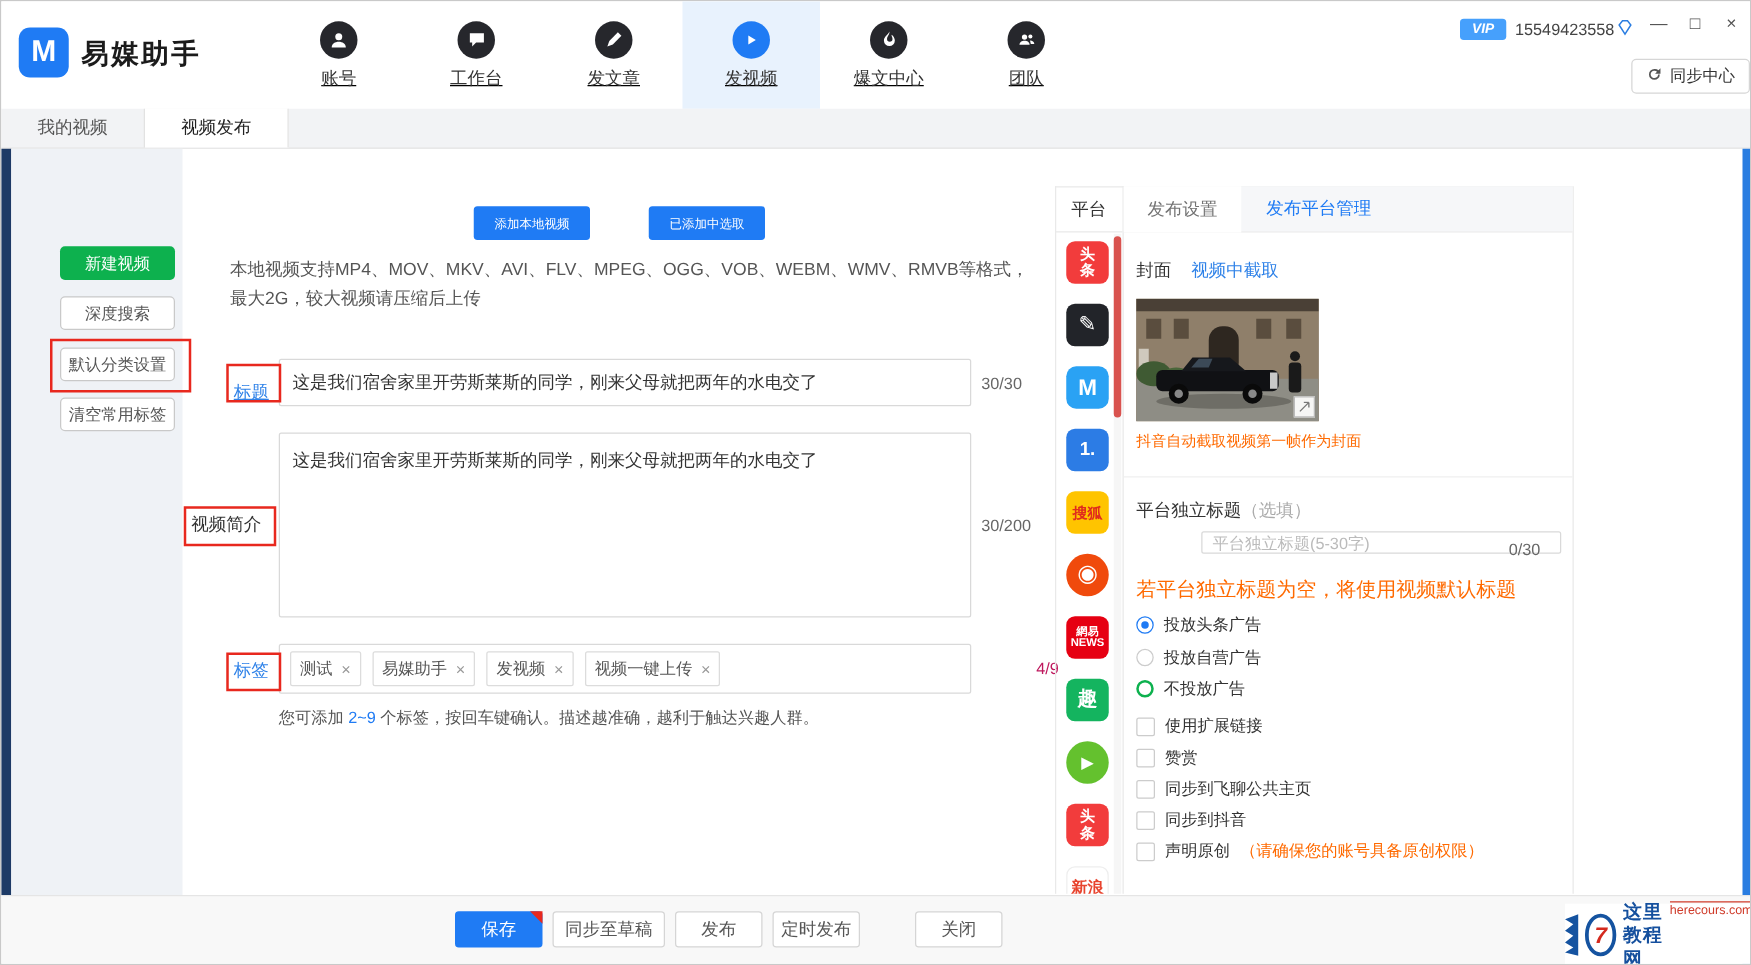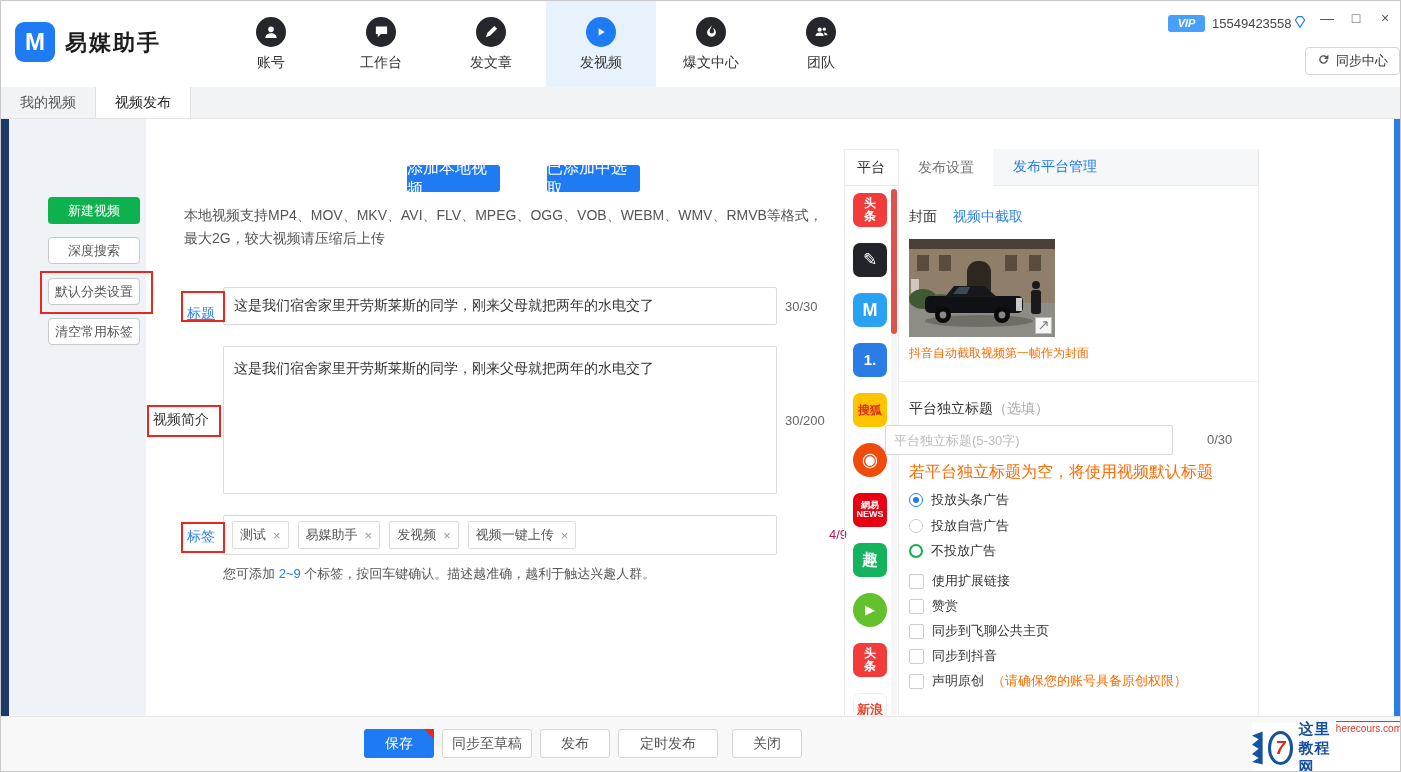--- a/index.html
+++ b/index.html
@@ -5,60 +5,60 @@
   html,body{margin:0;padding:0;background:#ddd;}
   #app{position:relative;width:1401px;height:772px;background:#fff;overflow:hidden;
        font-family:"Liberation Sans","DejaVu Sans",sans-serif;box-sizing:border-box;border:1px solid #c9c9c9;}
   [data-interactable="true"]{cursor:pointer;}
 
   
   #header{position:absolute;left:0;top:0;width:100%;height:86px;background:#fff;}
   #logo{position:absolute;left:14px;top:21px;width:40px;height:40px;border-radius:9px;background:#1f7bf4;
         color:#fff;font-weight:bold;font-size:24px;display:flex;align-items:center;justify-content:center;}
   #appName{position:absolute;left:64px;top:27px;font-size:22px;font-weight:700;color:#1b1b1b;letter-spacing:2px;}
-  #nav{position:absolute;left:215px;top:0;height:86px;display:flex;}
+  #nav{position:absolute;left:215px;top:0;height:86px;display:flex;text-decoration:underline;}
   .nav-item{width:110px;height:86px;display:flex;flex-direction:column;align-items:center;justify-content:center;gap:7px;}
   .nav-item.active{background:#e8f2fd;}
   .nav-ico{width:30px;height:30px;border-radius:50%;background:#26272c;display:flex;align-items:center;justify-content:center;}
   .nav-item.active .nav-ico{background:#1f7bf4;}
   .nav-label{font-size:14px;color:#333;}
   #vipBadge{position:absolute;left:1167px;top:14px;width:37px;height:17px;background:#46a0fc;border-radius:3px;
             color:#fff;font-size:11px;font-style:italic;font-weight:700;text-align:center;line-height:17px;}
   #phone{position:absolute;left:1211px;top:15px;font-size:13px;color:#444;}
   #gemIcon{position:absolute;left:1291px;top:13px;}
   .winbtn{position:absolute;top:9px;width:22px;text-align:center;font-size:14px;color:#555;}
   #btnMin{left:1315px;} #btnMax{left:1344px;} #btnClose{left:1373px;}
   #syncCenter{position:absolute;left:1304px;top:46px;height:28px;padding:0 11px;border:1px solid #d6d6d6;border-radius:4px;
               display:flex;align-items:center;gap:6px;font-size:13px;color:#333;background:#fff;box-sizing:border-box;}
 
   
   #tabstrip{position:absolute;left:0;top:86px;width:100%;height:32px;background:#f2f3f5;border-bottom:1px solid #e4e4e4;display:flex;box-sizing:border-box;}
-  .tab{padding:0 19px;line-height:31px;font-size:14px;color:#555;border-right:1px solid #e2e2e2;font-family:Liberation Serif, serif;}
+  .tab{padding:0 29px;line-height:31px;font-size:14px;color:#555;border-right:1px solid #e2e2e2;font-family:Liberation Serif, serif;}
   .tab.active{background:#fff;color:#222;}
 
   
   #leftStrip{position:absolute;left:0;top:118px;width:8px;height:597px;background:#1d3a66;}
   #rightStrip{position:absolute;left:1393px;top:118px;width:8px;height:654px;background:#2a7de1;}
 
   
   #sidebar{position:absolute;left:8px;top:118px;width:137px;height:597px;background:#eff2f6;}
   .sbtn{position:absolute;width:92px;height:27px;border-radius:4px;font-size:13px;display:flex;align-items:center;justify-content:center;box-sizing:border-box;}
   #btnNew{left:47px;top:196px;background:#0db14e;color:#fff;}
   #btnDeep{left:47px;top:236px;background:#fff;border:1px solid #c9c9c9;color:#555;}
   #btnDefault{left:47px;top:277px;background:#fff;border:1px solid #c9c9c9;color:#555;}
   #btnClearTags{left:47px;top:317px;background:#fff;border:1px solid #c9c9c9;color:#555;}
   .anno{position:absolute;border:2px solid #e8281e;pointer-events:none;z-index:4;}
   #annoDefault{left:39px;top:270px;width:109px;height:39px;}
   #annoTitle{left:180px;top:290px;width:40px;height:27px;}
   #annoDesc{left:146px;top:404px;width:70px;height:28px;}
   #annoTags{left:180px;top:521px;width:40px;height:27px;}
 
   
-  .btn-blue{position:absolute;height:27px;background:#1f7bf4;color:#fff;font-size:16px;border-radius:3px;
-            display:flex;align-items:center;justify-content:center;margin-left:28px;}
+  .btn-blue{position:absolute;height:27px;background:#1f7bf4;color:#fff;font-size:10px;border-radius:3px;
+            display:flex;align-items:center;justify-content:center;}
   #btnAddLocal{left:378px;top:164px;width:93px;}
   #btnSelectAdded{left:518px;top:164px;width:93px;}
   #formatHint{position:absolute;left:183px;top:203px;width:650px;font-size:14px;color:#555;line-height:23px;}
   #titleLabel{position:absolute;left:186px;top:304px;font-size:14px;color:#2f82e8;text-decoration:underline;}
   #titleInput{position:absolute;left:222px;top:286px;width:554px;height:38px;border:1px solid #d9d9d9;border-radius:2px;
               padding:0 10px;font-size:14px;color:#333;box-sizing:border-box;outline:none;font-family:inherit;}
   #titleCounter{position:absolute;left:784px;top:298px;font-size:13px;color:#666;}
   #descLabel{position:absolute;left:152px;top:410px;font-size:14px;color:#333;}
   #descArea{position:absolute;left:222px;top:345px;width:554px;height:148px;border:1px solid #d9d9d9;border-radius:2px;
             padding:10px;font-size:14px;color:#333;line-height:22px;resize:none;box-sizing:border-box;outline:none;font-family:inherit;}
@@ -99,21 +99,21 @@
 
   #coverLabel{position:absolute;left:908px;top:207px;font-size:14px;color:#333;}
   #captureLink{position:absolute;left:952px;top:207px;font-size:14px;color:#2f82e8;}
   #coverImg{position:absolute;left:908px;top:238px;width:146px;height:98px;background:#8f7f6a;}
   #coverExpand{position:absolute;left:1034px;top:316px;width:17px;height:17px;background:rgba(255,255,255,.92);
                border:1px solid #bbb;display:flex;align-items:center;justify-content:center;box-sizing:border-box;}
   #coverHint{position:absolute;left:908px;top:344px;font-size:12px;color:#ff6a00;}
   #hlDiv1{left:898px;top:380px;width:359px;height:1px;background:#f0f0f0;}
   #indepLabel{position:absolute;left:908px;top:399px;font-size:14px;color:#333;}
   #indepLabel .opt{color:#aaa;}
-  #indepInput{position:absolute;left:884px;top:424px;width:288px;height:30px;border:1px solid #d9d9d9;border-radius:2px;
+  #indepInput{position:absolute;left:960px;top:424px;width:288px;height:18px;border:1px solid #d9d9d9;border-radius:2px;
               padding:0 8px;font-size:13px;color:#4c1d95;box-sizing:border-box;outline:none;font-family:inherit;}
   #indepInput::placeholder{color:#bbb;}
   #indepCounter{position:absolute;left:1206px;top:431px;font-size:13px;color:#666;}
   #indepHint{position:absolute;left:908px;top:461px;font-size:16px;color:#ff6a00;}
   .radio-row{position:absolute;left:908px;display:flex;align-items:center;gap:8px;font-size:13px;color:#333;}
   #radio1{top:490px;} #radio2{top:516px;} #radio3{top:541px;}
   .rdot{width:14px;height:14px;border-radius:50%;box-sizing:border-box;background:#fff;position:relative;}
   .rdot.blue{border:1px solid #1f7bf4;}
   .rdot.blue::after{content:"";position:absolute;left:3px;top:3px;width:6px;height:6px;border-radius:50%;background:#1f7bf4;}
   .rdot.gray{border:1px solid #ccc;}
@@ -124,21 +124,21 @@
   .cb-note{color:#ff6a00;}
 
   
   #footer{position:absolute;left:0;top:715px;width:100%;height:57px;background:#f8f8f8;border-top:1px solid #e5e5e5;box-sizing:border-box;}
   .fbtn{position:absolute;top:728px;height:29px;border-radius:3px;font-size:14px;display:flex;align-items:center;justify-content:center;box-sizing:border-box;}
   #btnSave{left:363px;width:70px;background:#1f7bf4;color:#fff;}
   #btnSave .flag{position:absolute;right:0;top:0;width:0;height:0;border-top:10px solid #e8281e;border-left:10px solid transparent;}
   .fbtn.white{background:#fff;border:1px solid #d5d5d5;color:#555;}
   #btnSyncDraft{left:441px;width:90px;}
   #btnPublish{left:539px;width:70px;}
-  #btnSchedule{left:617px;width:100px;}
+  #btnSchedule{left:617px;width:70px;}
   #btnClose2{left:711px;width:70px;margin-left:20px;}
   .fbtn.disabled{background:#ededed;border:1px solid #e2e2e2;color:#b3b3b3;margin-top:48px;}
   #btnReview{left:812px;width:74px;}
   #btnSyncRec{left:894px;width:74px;padding-left:18px;}
   #btnPubRec{left:976px;width:74px;}
 
   
   #watermark{position:absolute;left:1251px;top:722px;width:150px;height:50px;background:#fff;display:flex;align-items:center;gap:5px;z-index:10;}
   .wm-circle{width:34px;height:34px;border:3px solid #1553a0;border-radius:50%;display:flex;align-items:center;justify-content:center;box-sizing:border-box;}
   .wm-circle span{color:#d42a1e;font-weight:800;font-size:18px;font-style:italic;}

